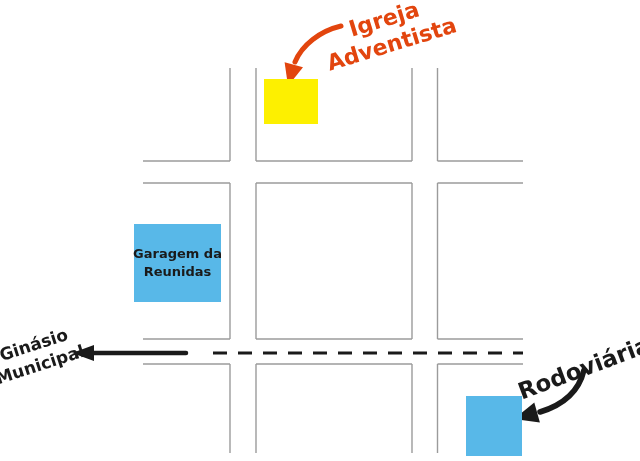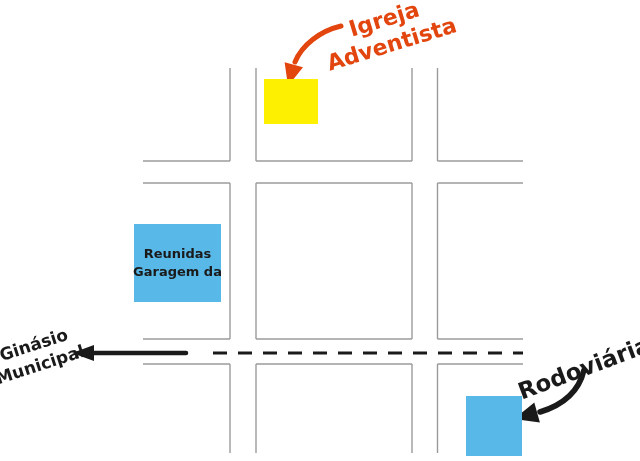--- a/index.html
+++ b/index.html
@@ -116,22 +116,22 @@
 
     <g fill="none" stroke-linecap="round" stroke="#1a1a1a">
       <path d="M 584,370 C 579,391 563,405 540,412" stroke-width="5.5"></path>
       <polygon points="514,419 539.9,422.6 534.3,402.4" stroke="none" fill="#1a1a1a"></polygon>
     </g>
   </svg>
 
   <div class="marker marker-igreja" style="background-color: rgb(253, 240, 0);"></div>
 
   <div class="marker marker-garagem" style="background-color: rgb(88, 184, 232);">
+    <div class="bldg-line">Garagem da</div>
     <div class="bldg-line">Reunidas</div>
-    <div class="bldg-line">Garagem da</div>
   </div>
 
   <div class="marker marker-rodo" style="background-color: rgb(88, 184, 232);"></div>
 
   <div class="maplabel label-igreja" style="color: rgb(226, 69, 14);">
     <div>Igreja</div>
     <div>Adventista</div>
   </div>
 
   <div class="maplabel label-ginasio">

